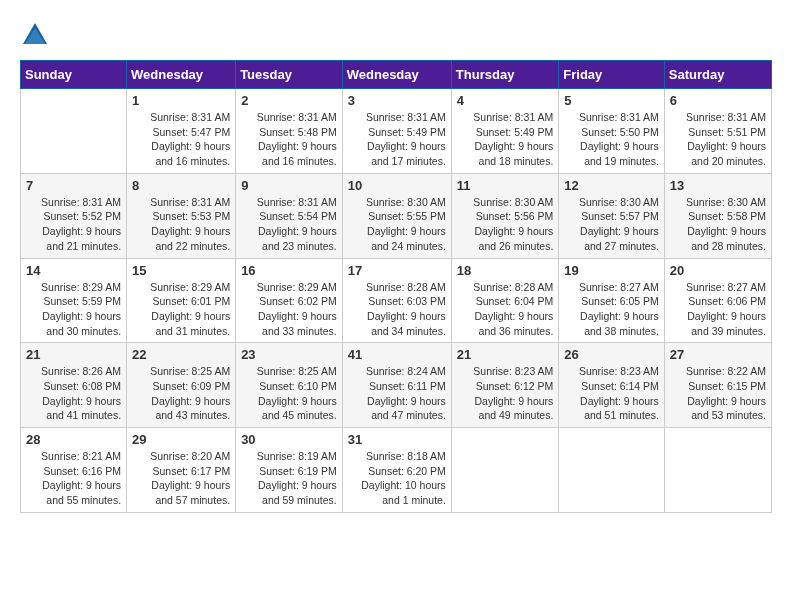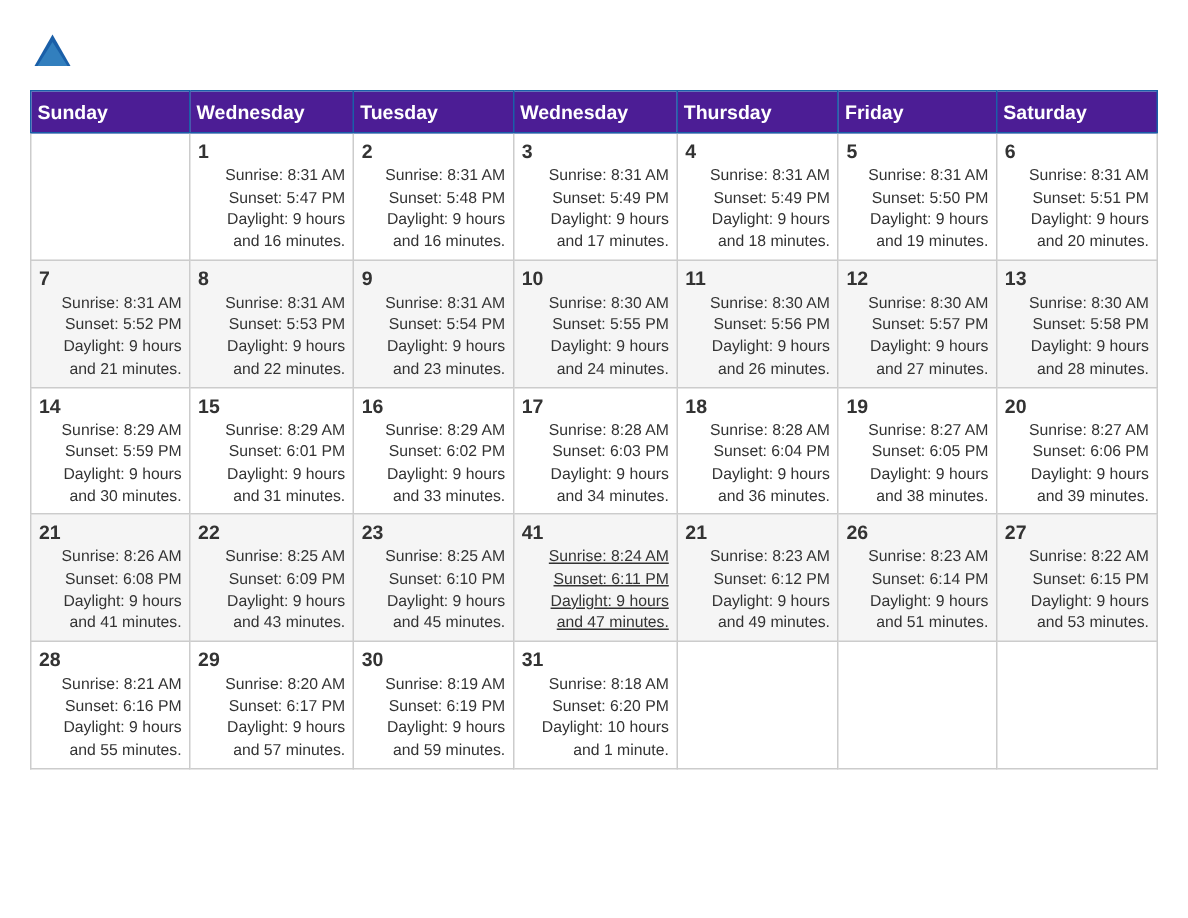--- a/index.html
+++ b/index.html
@@ -290,21 +290,21 @@
         </td>
         <td>
           <span class="day-number">23</span>
           <div class="day-info" style="white-space: pre-line;">Sunrise: 8:25 AM
 Sunset: 6:10 PM
 Daylight: 9 hours
 and 45 minutes.</div>
         </td>
         <td>
           <span class="day-number">41</span>
-          <div class="day-info" style="white-space: pre-line; text-decoration: underline;">Sunrise: 8:24 AM
+          <div class="day-info" style="white-space: pre-line;">Sunrise: 8:24 AM
 Sunset: 6:11 PM
 Daylight: 9 hours
 and 47 minutes.</div>
         </td>
         <td>
           <span class="day-number">21</span>
           <div class="day-info" style="white-space: pre-line;">Sunrise: 8:23 AM
 Sunset: 6:12 PM
 Daylight: 9 hours
 and 49 minutes.</div>

